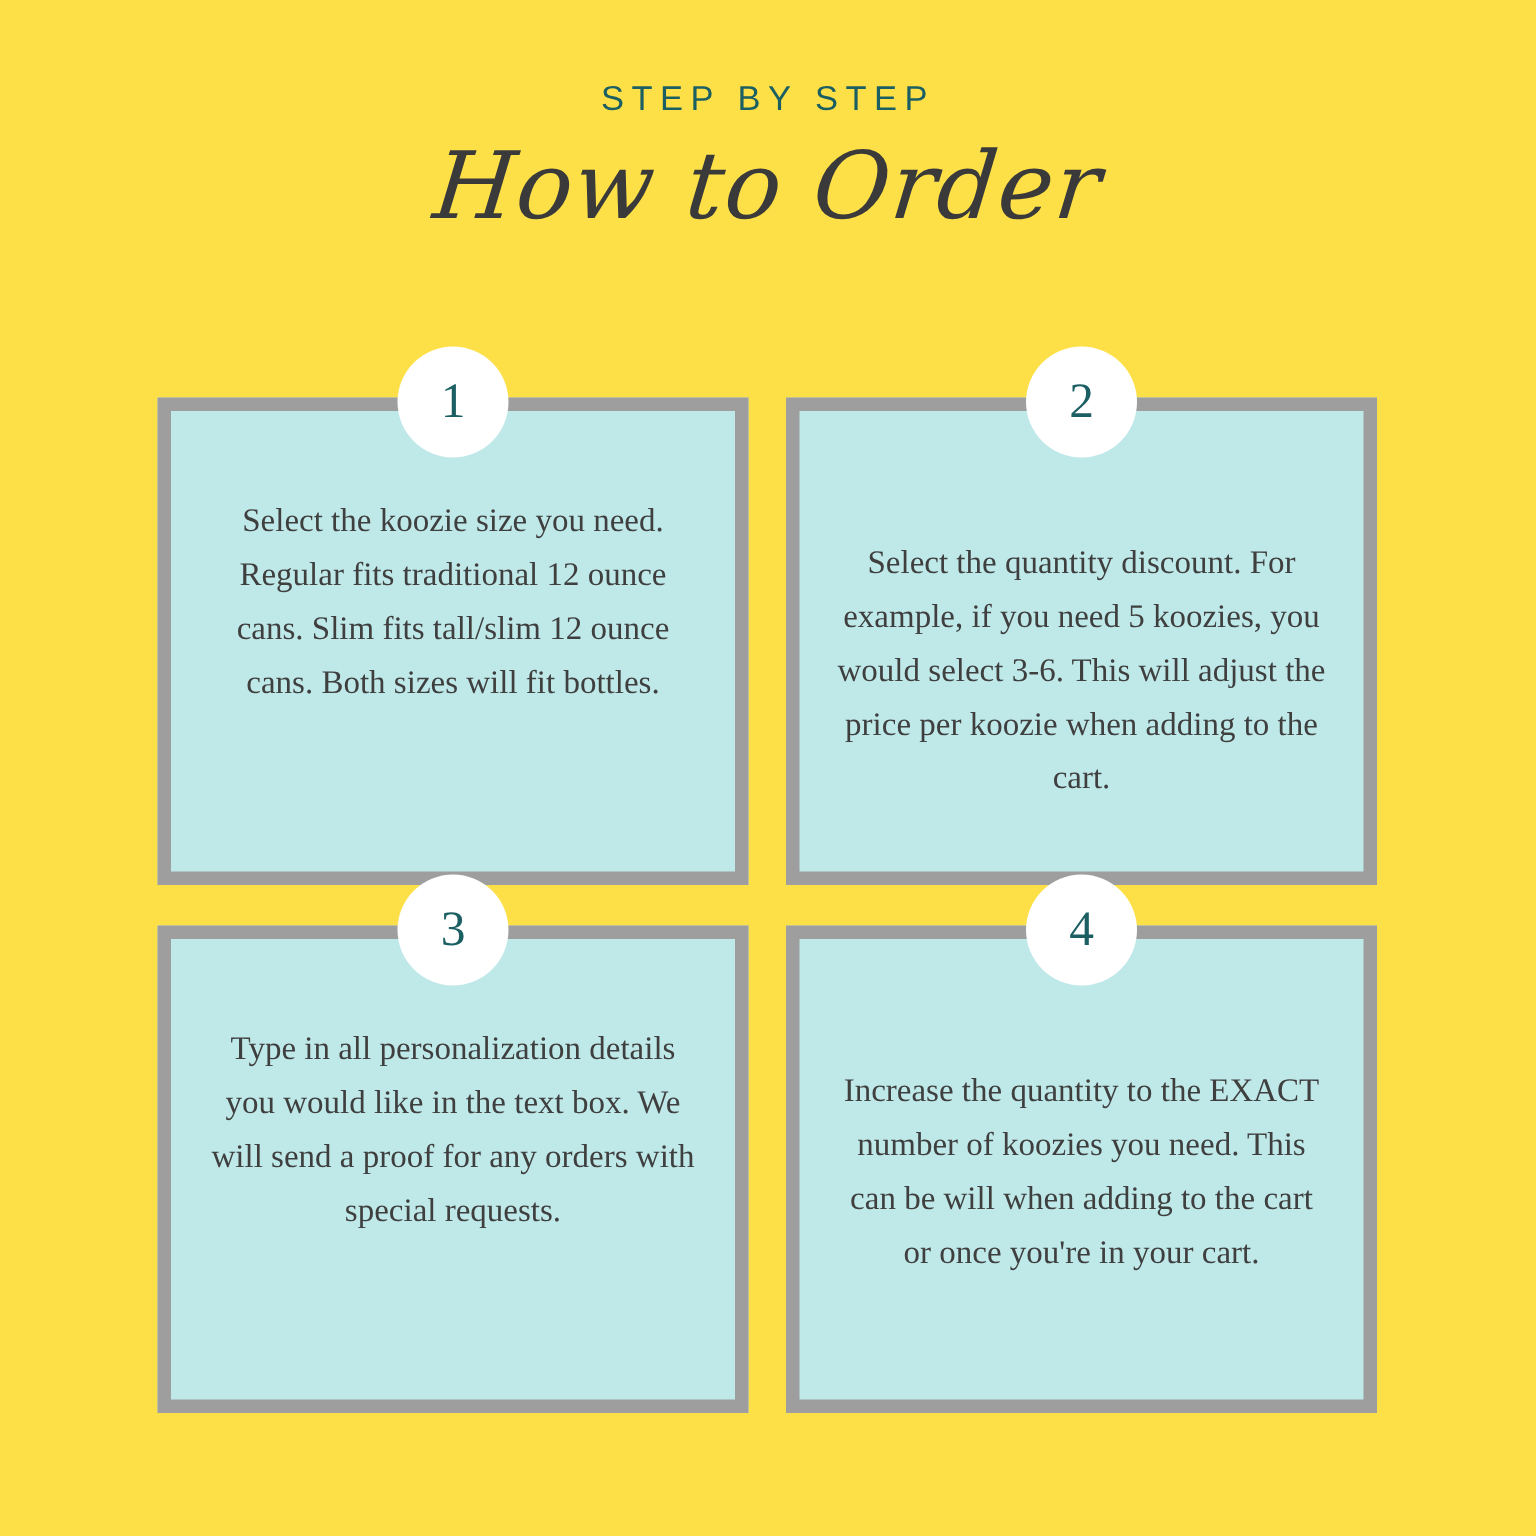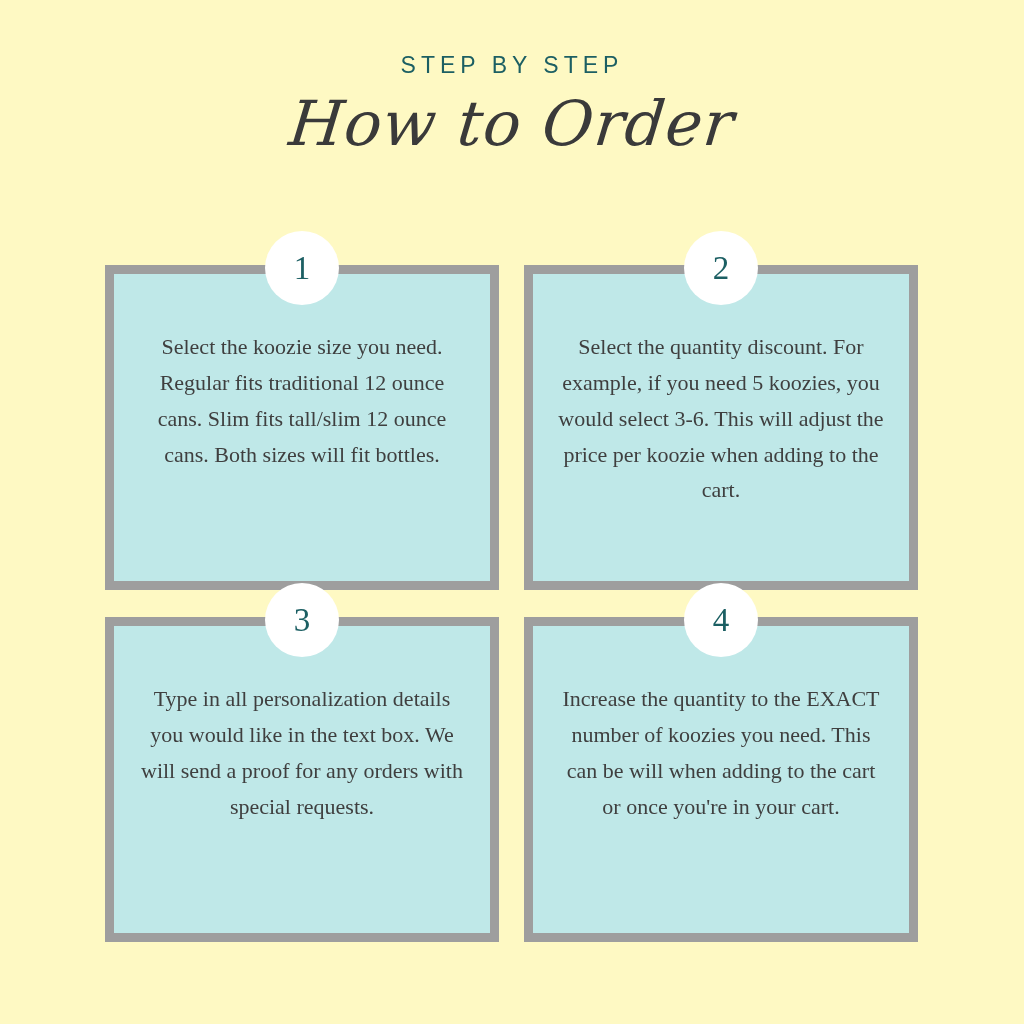--- a/index.html
+++ b/index.html
@@ -10,21 +10,21 @@
     width: 1024px;
     height: 1024px;
     background: #fdfdf2;
     font-family: "Liberation Serif", serif;
     overflow: hidden;
   }
   .page {
     position: relative;
     width: 1024px;
     height: 1024px;
-    background: #fef9c3;
+    background: #fde047;
     box-sizing: border-box;
   }
 
   
   .header {
     text-align: center;
     padding-top: 54px;
   }
   .eyebrow {
     font-family: "Liberation Sans", sans-serif;
@@ -93,21 +93,21 @@
     right: 30px;
     top: 64px;
     text-align: center;
     font-family: "Liberation Serif", serif;
     font-size: 22px;
     line-height: 1.63;
     color: #3f3f3f;
     z-index: 2;
   }
   .step.s2 .step-text,
-  .step.s4 .step-text { padding: 0 4px; }
+  .step.s4 .step-text { padding: 0 4px; margin-top: 28px; }
 </style>
 </head>
 <body>
 
 <div class="page">
 
   <div class="header">
     <div class="eyebrow">STEP BY STEP</div>
     <div class="script-title">How to Order</div>
   </div>

